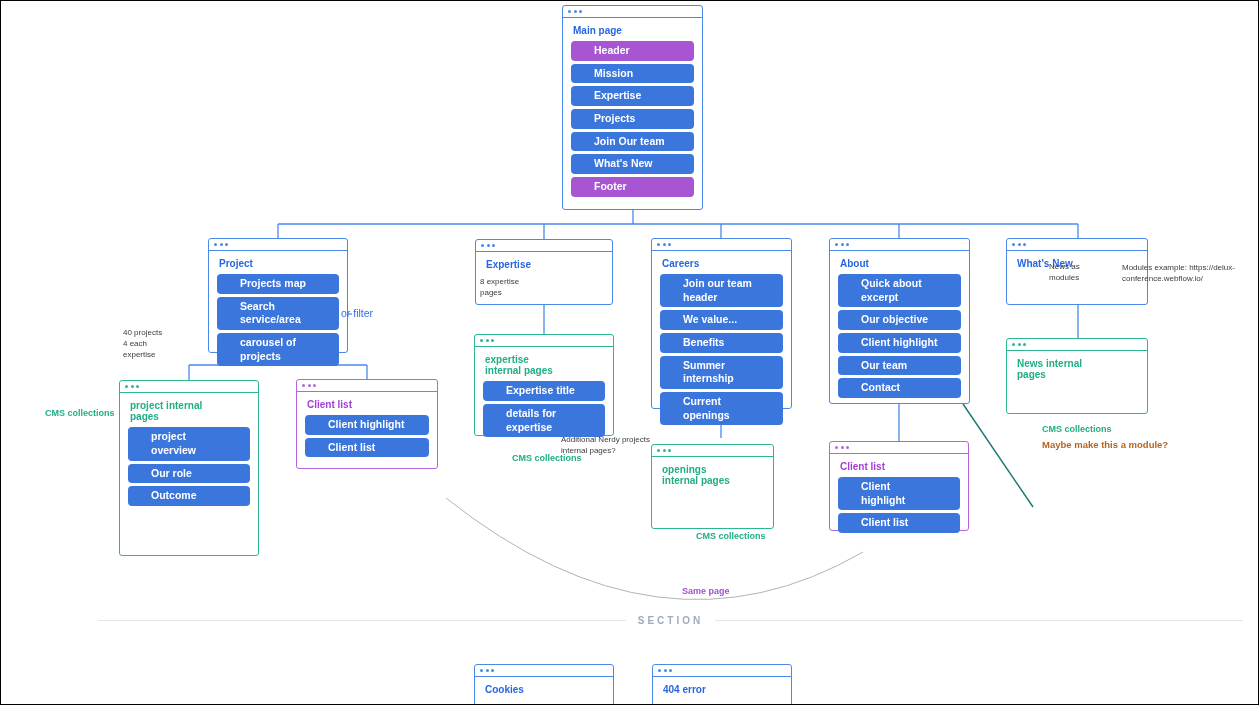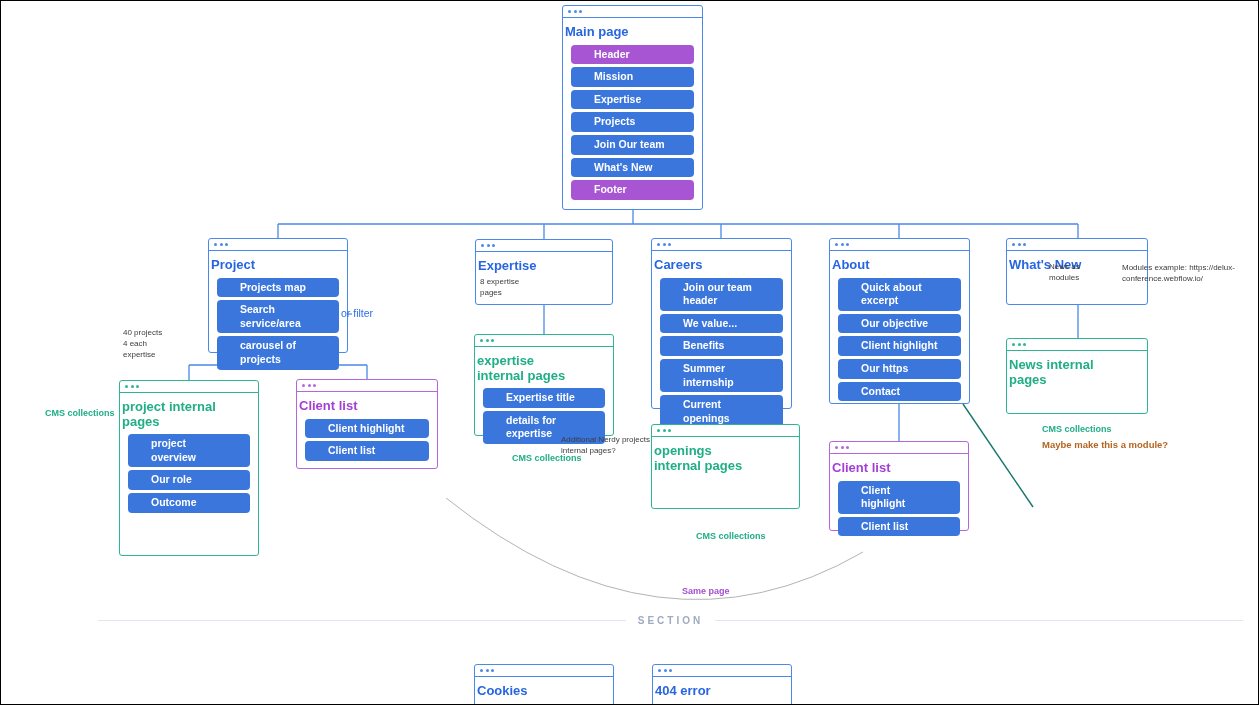--- a/index.html
+++ b/index.html
@@ -9,21 +9,21 @@
   .box{position:absolute;background:#fff;border-radius:3px;box-sizing:border-box;}
   .window{border:1.5px solid;}
   .window.blue{border-color:#4a89ea;color:#4a89ea;}
   .window.purple{border-color:#b466e0;color:#b466e0;}
   .window.green{border-color:#2cb792;color:#2cb792;}
   .titlebar{height:11px;border-bottom:1.5px solid;display:flex;align-items:center;gap:2.5px;padding-left:5px;}
   .blue .titlebar{border-color:#4a89ea;}
   .purple .titlebar{border-color:#b466e0;}
   .green .titlebar{border-color:#2cb792;}
   .dot{width:3px;height:3px;border-radius:50%;background:currentColor;display:inline-block;}
-  .box-title{font-weight:bold;font-size:13px;line-height:1.12;margin:7px 2px 5px;white-space:pre-line;}
+  .box-title{font-weight:bold;font-size:10px;line-height:1.12;margin:7px 10px 5px;white-space:pre-line;}
   .blue .box-title{color:#2766e0;}
   .purple .box-title{color:#a43fd6;}
   .green .box-title{color:#1fae85;}
   .item{margin:0 8px 3px;padding:3px 23px;border-radius:4px;color:#fff;font-size:10.5px;font-weight:bold;
         line-height:1.3;overflow-wrap:break-word;}
   .item.blue{background:#3b76dd;}
   .item.purple{background:#a855d4;}
   .rounded{border:1.5px solid #35b8a5;border-radius:14px;}
   .rounded .box-title{color:#0d6f66;font-size:12.5px;margin:16px 16px;}
   .note{position:absolute;white-space:pre-line;}
@@ -113,21 +113,21 @@
     <div class="box window blue" style="left: 828px; top: 237px; width: 141px; height: 166px;">
       <div class="titlebar">
         <span class="dot"></span>
         <span class="dot"></span>
         <span class="dot"></span>
       </div>
       <div class="box-title">About</div>
       <div class="item blue">Quick about excerpt</div>
       <div class="item blue">Our objective</div>
       <div class="item blue">Client highlight</div>
-      <div class="item blue">Our https</div>
+      <div class="item blue">Our team</div>
       <div class="item blue">Contact</div>
     </div>
     <div class="box window blue" style="left: 1005px; top: 237px; width: 142px; height: 67px;">
       <div class="titlebar">
         <span class="dot"></span>
         <span class="dot"></span>
         <span class="dot"></span>
       </div>
       <div class="box-title">What's New</div>
     </div>
@@ -157,21 +157,21 @@
       <div class="titlebar">
         <span class="dot"></span>
         <span class="dot"></span>
         <span class="dot"></span>
       </div>
       <div class="box-title">expertise
 internal pages</div>
       <div class="item blue">Expertise title</div>
       <div class="item blue">details for expertise</div>
     </div>
-    <div class="box window green" style="left: 650px; top: 423px; width: 149px; height: 85px;">
+    <div class="box window green" style="left: 650px; top: 443px; width: 123px; height: 85px;">
       <div class="titlebar">
         <span class="dot"></span>
         <span class="dot"></span>
         <span class="dot"></span>
       </div>
       <div class="box-title">openings
 internal pages</div>
     </div>
     <div class="box window purple" style="left: 828px; top: 440px; width: 140px; height: 90px;">
       <div class="titlebar">

